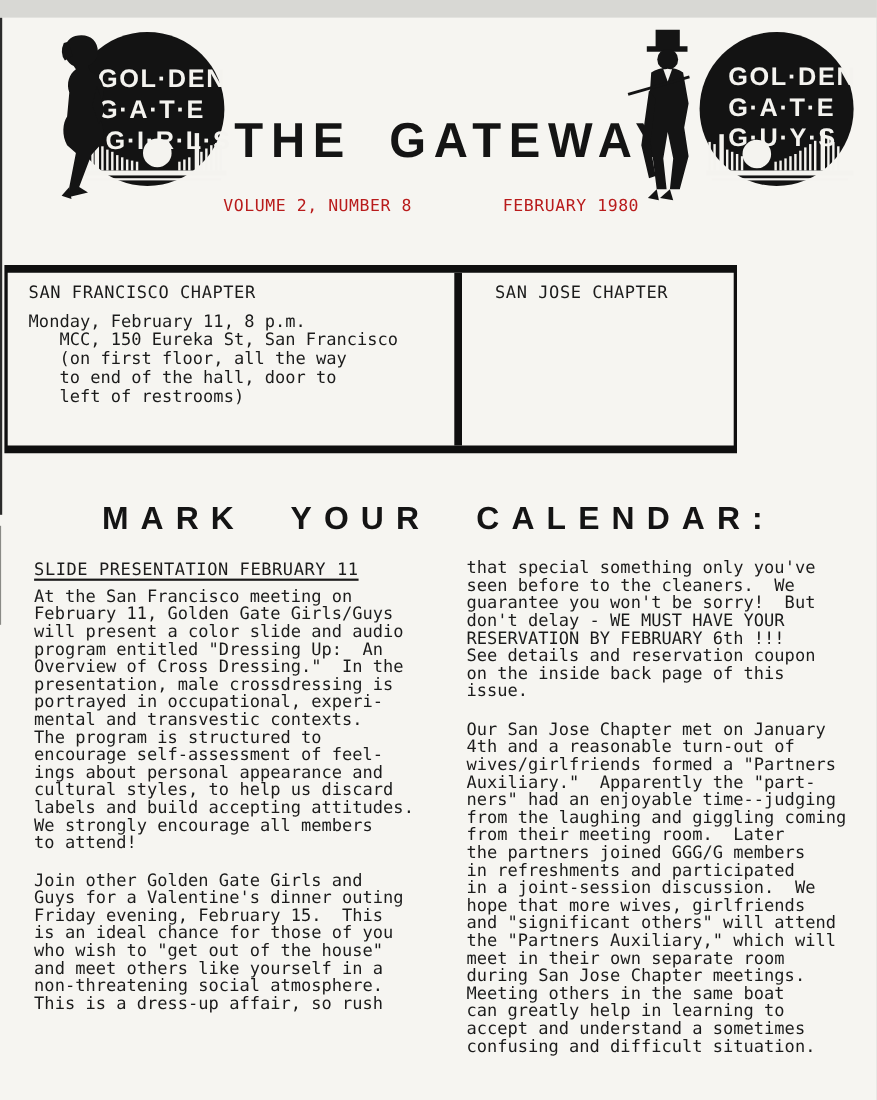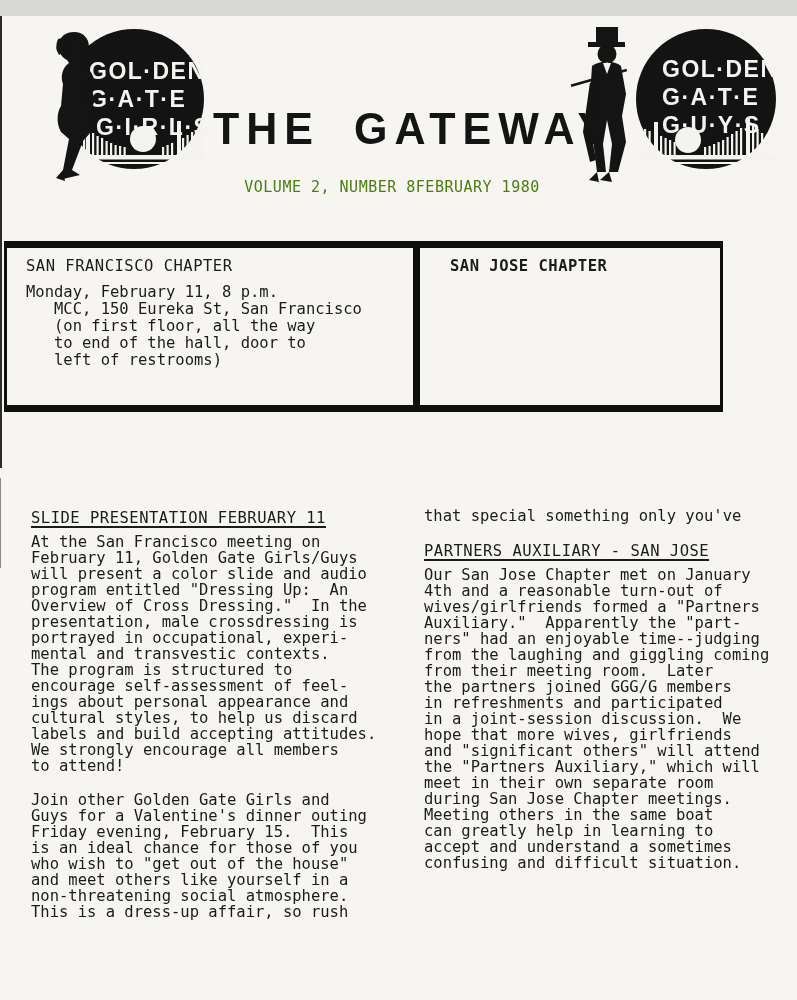--- a/index.html
+++ b/index.html
@@ -15,34 +15,34 @@
   .logo{position:absolute;}
   .logo-girls{left:22px;top:4px;width:190px;height:163px;}
   .logo-guys{left:566px;top:4px;width:218px;height:163px;}
   .title{
     position:absolute;left:213px;top:88px;margin:0;white-space:nowrap;
     font-family:"Liberation Sans",sans-serif;font-weight:800;font-size:43px;
     letter-spacing:7px;word-spacing:15px;color:#141414;transform:scaleY(1.04);
   }
   .vol-row{
     position:absolute;left:203px;top:162px;width:378px;display:flex;
-    justify-content:center;font-size:15px;letter-spacing:.5px;color:#4d7c0f;
+    justify-content:space-between;font-size:15px;letter-spacing:.5px;color:#b91c1c;
   }
 
   
   .chapters-box{
-    position:absolute;left:4px;top:225px;width:719px;height:171px;box-sizing:border-box;
+    position:absolute;left:4px;top:225px;width:666px;height:171px;box-sizing:border-box;
     border-top:7px solid #0f0f0f;border-bottom:7px solid #0f0f0f;
     border-left:3px solid #0f0f0f;border-right:3px solid #0f0f0f;
     display:flex;
     gap:11px;
   }
   .chapter{box-sizing:border-box;padding:10px 6px 0 19px;font-size:15.5px;line-height:17px;}
   .chapter-sf{flex:0 0 395px;}
-  .chapter-sj{flex:1;font-weight:bold;}
+  .chapter-sj{flex:1;}
   .box-divider{width:7px;background:#0f0f0f;flex:0 0 7px;}
   .chapter-heading{margin:0 0 9px 0;letter-spacing:.5px;}
   .mono-block{white-space:pre;}
   .chapter .mono-block{margin:0 0 9px 0;}
 
   
   .calendar-heading{
     position:absolute;left:0;top:440px;width:100%;margin:0;text-align:center;
     font-family:"Liberation Sans",sans-serif;font-weight:800;font-size:29px;
     letter-spacing:11px;word-spacing:22px;color:#141414;
@@ -171,20 +171,21 @@
    (on first floor, all the way
    to end of the hall, door to
    left of restrooms)</div>
     </div>
     <div class="box-divider"></div>
     <div class="chapter chapter-sj">
       <p class="chapter-heading">SAN JOSE CHAPTER</p>
     </div>
   </section>
 
+  <h2 class="calendar-heading">MARK YOUR CALENDAR:</h2>
 
   <div class="col col-left">
     <section>
       <h3>SLIDE PRESENTATION FEBRUARY 11</h3>
       <div class="mono-block">At the San Francisco meeting on
 February 11, Golden Gate Girls/Guys
 will present a color slide and audio
 program entitled "Dressing Up:  An
 Overview of Cross Dressing."  In the
 presentation, male crossdressing is
@@ -206,23 +207,29 @@
 who wish to "get out of the house"
 and meet others like yourself in a
 non-threatening social atmosphere.
 This is a dress-up affair, so rush</div>
     </section>
   </div>
 
   <div class="col col-right">
     <div class="cont-par">
       <div class="mono-block"><span>that special something only </span><span class="ul">you</span><span>'ve</span></div>
+      <div class="mono-block">seen before to the cleaners.  We
+guarantee you won't be sorry!  But
+don't delay - WE MUST HAVE YOUR
+RESERVATION BY FEBRUARY 6th !!!
+See details and reservation coupon
+on the inside back page of this
+issue.</div>
     </div>
     <section>
-      <h3>PARTNERS AUXILIARY - SAN JOSE</h3>
       <div class="mono-block">Our San Jose Chapter met on January
 4th and a reasonable turn-out of
 wives/girlfriends formed a "Partners
 Auxiliary."  Apparently the "part-
 ners" had an enjoyable time--judging
 from the laughing and giggling coming
 from their meeting room.  Later
 the partners joined GGG/G members
 in refreshments and participated
 in a joint-session discussion.  We

